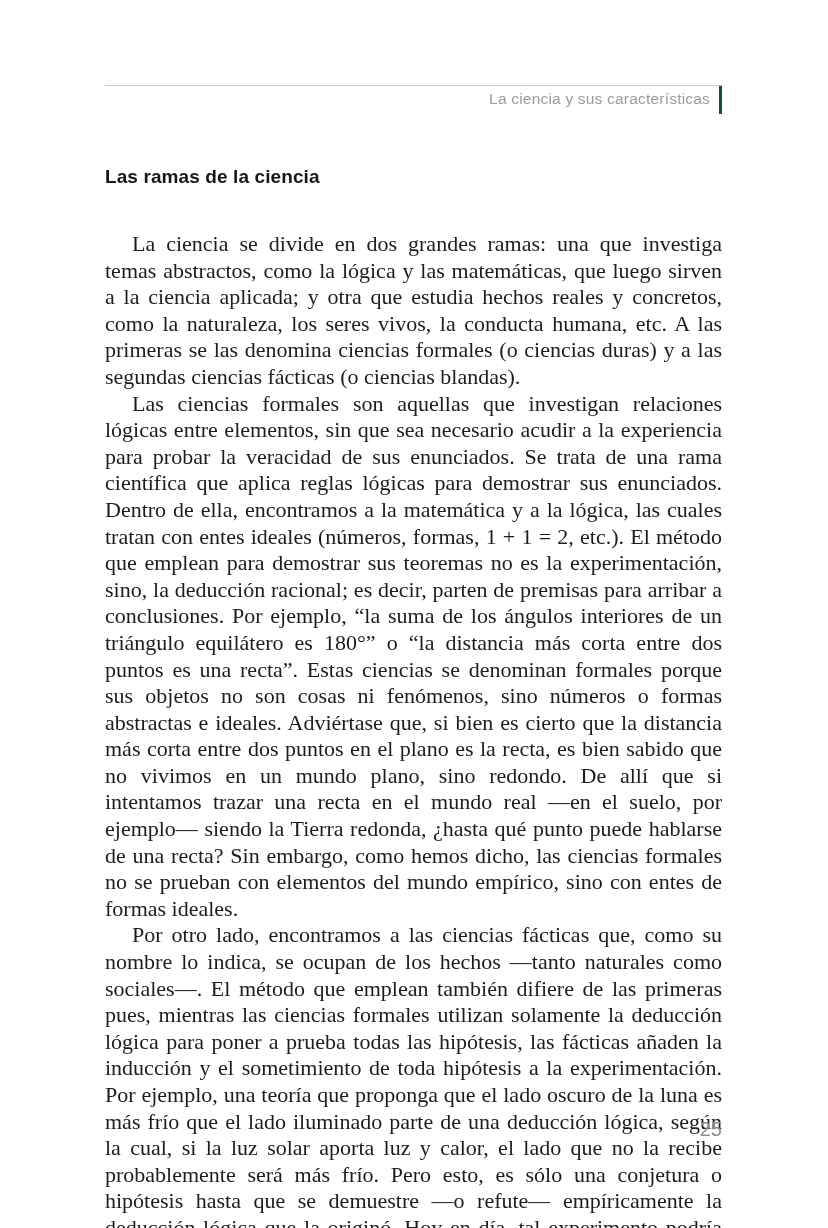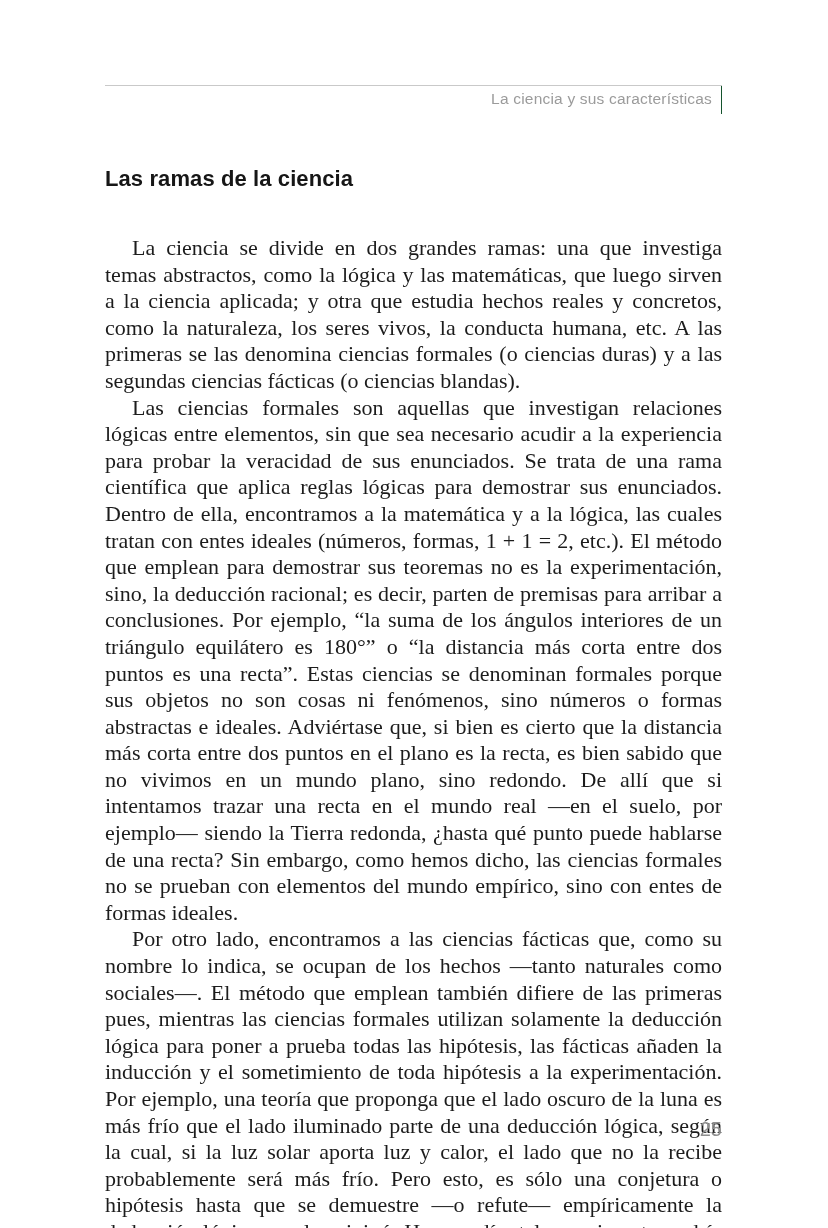--- a/index.html
+++ b/index.html
@@ -26,28 +26,28 @@
     margin-top: 85px;
     border-top: 1px solid #c9c9c9;
     display: flex;
     justify-content: flex-end;
   }
   .running-header-text {
     font-family: "Liberation Sans", sans-serif;
     font-size: 15.5px;
     color: #9b9b9b;
     padding: 4px 9px 6px 0;
-    border-right: 1px solid #14532d;
+    border-right: 3px solid #14532d;
     letter-spacing: 0.2px;
   }
   .section-title {
     margin-top: 52px;
     font-family: "Liberation Sans", sans-serif;
     font-weight: bold;
-    font-size: 22px;
+    font-size: 19px;
     color: #161616;
     letter-spacing: 0.1px;
   }
   .body-text {
     margin-top: 43px;
     font-size: 22px;
     line-height: 26.6px;
     text-align: justify;
     color: #1c1c1c;
   }

